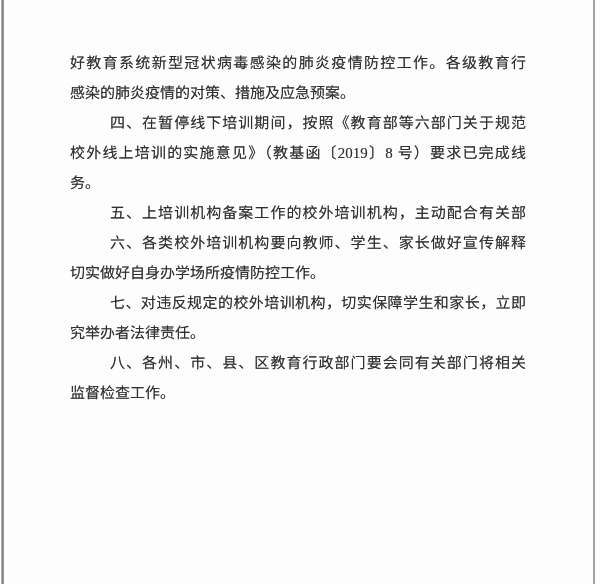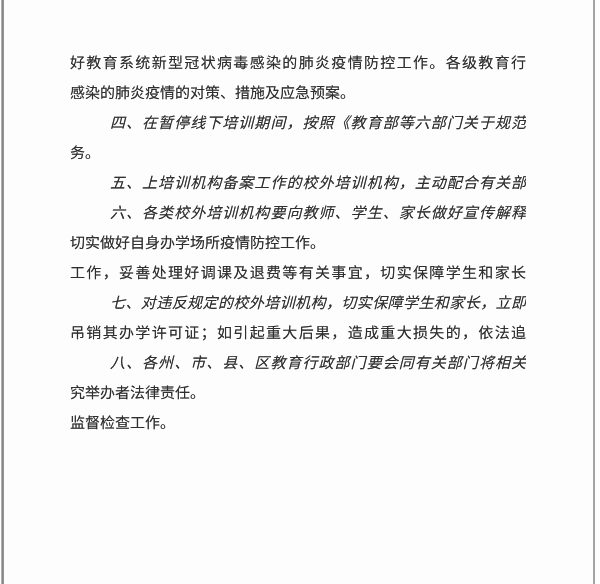--- a/index.html
+++ b/index.html
@@ -50,38 +50,36 @@
   }
   .line.fill {
     text-align-last: justify;
   }
   .line.end {
     text-align: left;
     text-align-last: left;
   }
   .line.indent {
     text-indent: 40px;
-    font-style: italic;
   }
 </style>
 </head>
 <body>
 
 <div class="scan-page">
   <div class="edge-line-left"></div>
   <div class="edge-line-right"></div>
 
   <div class="doc-content">
     <div class="line fill">好教育系统新型冠状病毒感染的肺炎疫情防控工作。各级教育行</div>
     <div class="line end">感染的肺炎疫情的对策、措施及应急预案。</div>
     <div class="line fill indent">四、在暂停线下培训期间，按照《教育部等六部门关于规范</div>
+    <div class="line fill">校外线上培训的实施意见》（教基函〔2019〕8 号）要求已完成线</div>
     <div class="line end">务。</div>
     <div class="line fill indent">五、上培训机构备案工作的校外培训机构，主动配合有关部门，</div>
     <div class="line fill indent">六、各类校外培训机构要向教师、学生、家长做好宣传解释</div>
     <div class="line end">切实做好自身办学场所疫情防控工作。</div>
-    <div class="line fill">工作，妥善处理好调课及退费等有关事宜，切实保障学生和家长</div>
     <div class="line fill indent">七、对违反规定的校外培训机构，切实保障学生和家长，立即</div>
-    <div class="line fill">吊销其办学许可证；如引起重大后果，造成重大损失的，依法追</div>
+    <div class="line end">究举办者法律责任。</div>
     <div class="line fill indent">八、各州、市、县、区教育行政部门要会同有关部门将相关</div>
-    <div class="line end">究举办者法律责任。</div>
     <div class="line end">监督检查工作。</div>
   </div>
 </div>
 
 </body></html>

